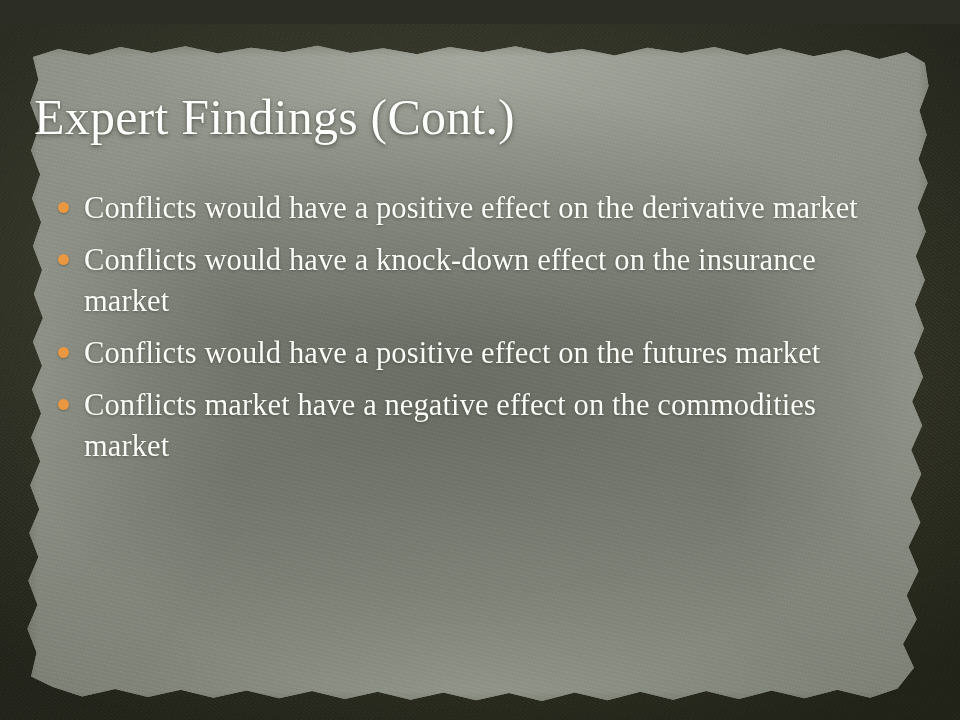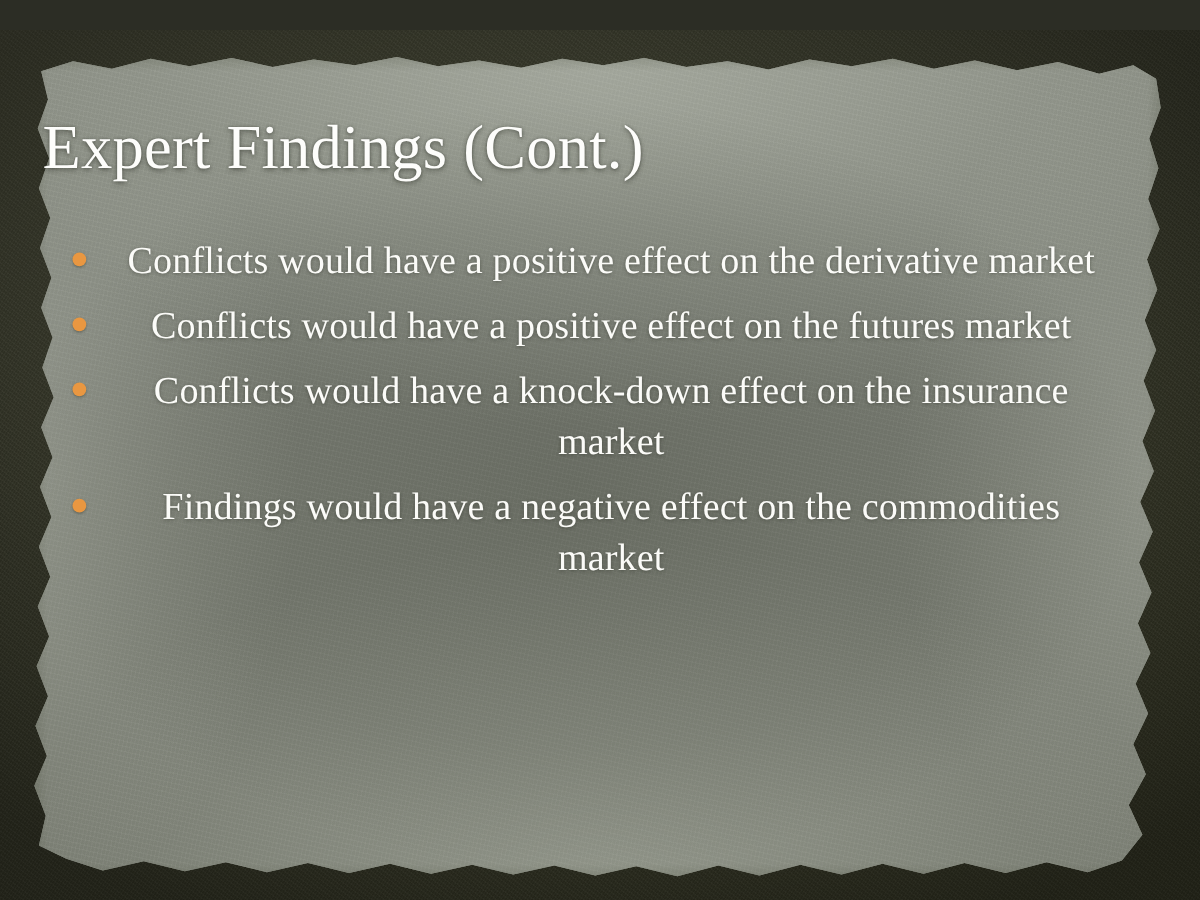--- a/index.html
+++ b/index.html
@@ -103,21 +103,20 @@
     position: absolute;
     left: 40px;
     top: 164px;
     width: 880px;
   }
 
   .bullet-row {
     display: flex;
     align-items: flex-start;
     margin-bottom: 11px;
-    text-align: center;
   }
 
   .bullet-dot {
     flex: 0 0 auto;
     width: 11px;
     height: 11px;
     border-radius: 50%;
     background: #e99741;
     margin-top: 14px;
     margin-left: 18px;
@@ -151,29 +150,29 @@
 
     <div id="bullets">
 
       <div class="bullet-row">
         <span class="bullet-dot"></span>
         <span class="bullet-text">Conflicts would have a positive effect on the derivative market</span>
       </div>
 
       <div class="bullet-row">
         <span class="bullet-dot"></span>
-        <span class="bullet-text">Conflicts would have a positive effect on the futures market</span>
+        <span class="bullet-text">Conflicts would have a knock-down effect on the insurance market</span>
       </div>
 
       <div class="bullet-row">
         <span class="bullet-dot"></span>
-        <span class="bullet-text">Conflicts would have a knock-down effect on the insurance market</span>
+        <span class="bullet-text">Conflicts would have a positive effect on the futures market</span>
       </div>
 
 
       <div class="bullet-row">
         <span class="bullet-dot"></span>
-        <span class="bullet-text">Findings would have a negative effect on the commodities market</span>
+        <span class="bullet-text">Conflicts market have a negative effect on the commodities market</span>
       </div>
 
     </div>
   </div>
 </div>
 
 </body></html>

